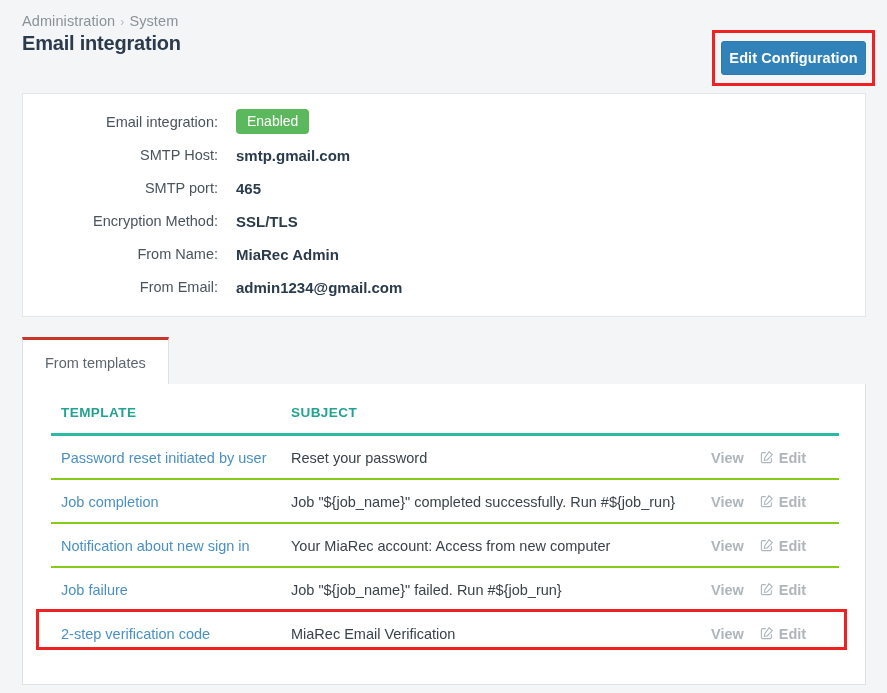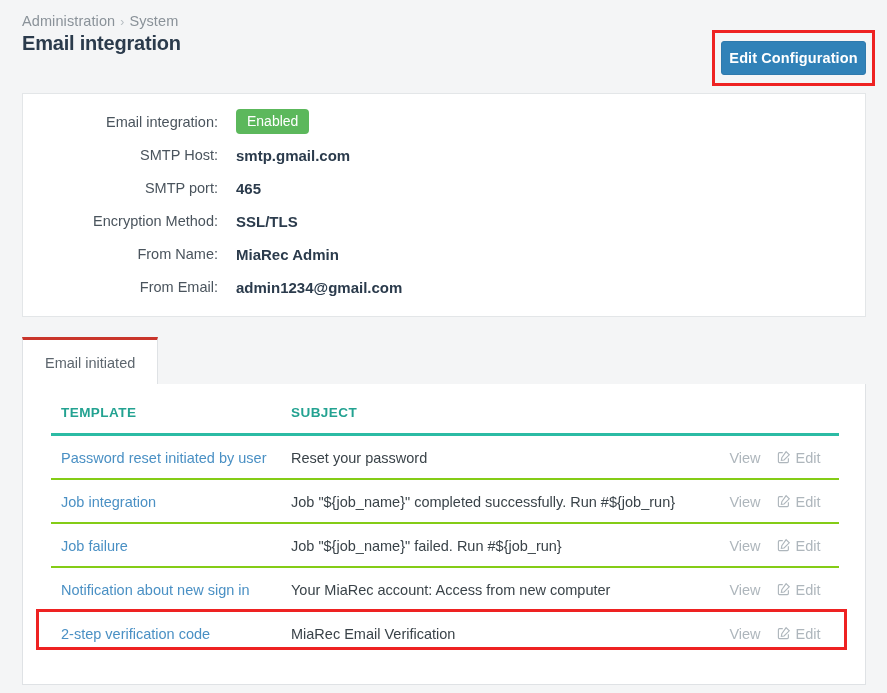--- a/index.html
+++ b/index.html
@@ -155,21 +155,21 @@
   table.tmpl tbody td {
     font-size: 14.5px;
     padding: 13px 0 12px 0;
     border-bottom: 2px solid #84cc16;
     color: #3a4349;
     vertical-align: middle;
   }
   table.tmpl tbody tr:last-child td { border-bottom: none; }
   .col-template { width: 240px; padding-left: 10px !important; }
   .col-subject  { width: 420px; }
-  .col-actions  { width: 128px; text-align: center; }
+  .col-actions  { width: 128px; text-align: left; font-weight: bold; }
   th.col-template { padding-left: 10px !important; }
 
   .tmpl-link {
     color: #4a90c4;
     text-decoration: none;
     cursor: pointer;
   }
   .act {
     display: inline-block;
     color: #aeb6bc;
@@ -231,21 +231,21 @@
     </div>
 
     <div class="cfg-row" style="top:185px;">
       <span class="cfg-label">From Email:</span>
       <span class="cfg-value">admin1234@gmail.com</span>
     </div>
 
   </div>
 
   <div class="tab-strip">
-    <div class="tab-active">Email initiated</div>
+    <div class="tab-active">From templates</div>
   </div>
 
   <div class="table-panel">
     <table class="tmpl">
       <thead>
         <tr>
           <th class="col-template">TEMPLATE</th>
           <th class="col-subject">SUBJECT</th>
           <th class="col-actions"></th>
         </tr>
@@ -260,49 +260,49 @@
           <td class="col-actions">
             <span class="act act-view">View</span><span class="act act-edit"><span class="ico"><svg width="14" height="14" viewBox="0 0 16 16" fill="none" stroke="#aeb6bc" stroke-width="1.3">
                     <path d="M13 9.5V13.2a1.2 1.2 0 0 1-1.2 1.2H2.8A1.2 1.2 0 0 1 1.6 13.2V4.2A1.2 1.2 0 0 1 2.8 3h3.8"></path>
                     <path d="M10.4 1.9 14 5.5 8.1 11.4 5 11.9l.5-3.1z"></path>
                   </svg></span><span>Edit</span></span>
           </td>
         </tr>
 
         <tr>
           <td class="col-template">
-            <a class="tmpl-link">Job integration</a>
+            <a class="tmpl-link">Job completion</a>
           </td>
           <td class="col-subject">Job "${job_name}" completed successfully. Run #${job_run}</td>
           <td class="col-actions">
             <span class="act act-view">View</span><span class="act act-edit"><span class="ico"><svg width="14" height="14" viewBox="0 0 16 16" fill="none" stroke="#aeb6bc" stroke-width="1.3">
                     <path d="M13 9.5V13.2a1.2 1.2 0 0 1-1.2 1.2H2.8A1.2 1.2 0 0 1 1.6 13.2V4.2A1.2 1.2 0 0 1 2.8 3h3.8"></path>
                     <path d="M10.4 1.9 14 5.5 8.1 11.4 5 11.9l.5-3.1z"></path>
                   </svg></span><span>Edit</span></span>
           </td>
         </tr>
 
         <tr>
           <td class="col-template">
+            <a class="tmpl-link">Notification about new sign in</a>
+          </td>
+          <td class="col-subject">Your MiaRec account: Access from new computer</td>
+          <td class="col-actions">
+            <span class="act act-view">View</span><span class="act act-edit"><span class="ico"><svg width="14" height="14" viewBox="0 0 16 16" fill="none" stroke="#aeb6bc" stroke-width="1.3">
+                    <path d="M13 9.5V13.2a1.2 1.2 0 0 1-1.2 1.2H2.8A1.2 1.2 0 0 1 1.6 13.2V4.2A1.2 1.2 0 0 1 2.8 3h3.8"></path>
+                    <path d="M10.4 1.9 14 5.5 8.1 11.4 5 11.9l.5-3.1z"></path>
+                  </svg></span><span>Edit</span></span>
+          </td>
+        </tr>
+
+        <tr>
+          <td class="col-template">
             <a class="tmpl-link">Job failure</a>
           </td>
           <td class="col-subject">Job "${job_name}" failed. Run #${job_run}</td>
-          <td class="col-actions">
-            <span class="act act-view">View</span><span class="act act-edit"><span class="ico"><svg width="14" height="14" viewBox="0 0 16 16" fill="none" stroke="#aeb6bc" stroke-width="1.3">
-                    <path d="M13 9.5V13.2a1.2 1.2 0 0 1-1.2 1.2H2.8A1.2 1.2 0 0 1 1.6 13.2V4.2A1.2 1.2 0 0 1 2.8 3h3.8"></path>
-                    <path d="M10.4 1.9 14 5.5 8.1 11.4 5 11.9l.5-3.1z"></path>
-                  </svg></span><span>Edit</span></span>
-          </td>
-        </tr>
-
-        <tr>
-          <td class="col-template">
-            <a class="tmpl-link">Notification about new sign in</a>
-          </td>
-          <td class="col-subject">Your MiaRec account: Access from new computer</td>
           <td class="col-actions">
             <span class="act act-view">View</span><span class="act act-edit"><span class="ico"><svg width="14" height="14" viewBox="0 0 16 16" fill="none" stroke="#aeb6bc" stroke-width="1.3">
                     <path d="M13 9.5V13.2a1.2 1.2 0 0 1-1.2 1.2H2.8A1.2 1.2 0 0 1 1.6 13.2V4.2A1.2 1.2 0 0 1 2.8 3h3.8"></path>
                     <path d="M10.4 1.9 14 5.5 8.1 11.4 5 11.9l.5-3.1z"></path>
                   </svg></span><span>Edit</span></span>
           </td>
         </tr>
 
         <tr>
           <td class="col-template">

